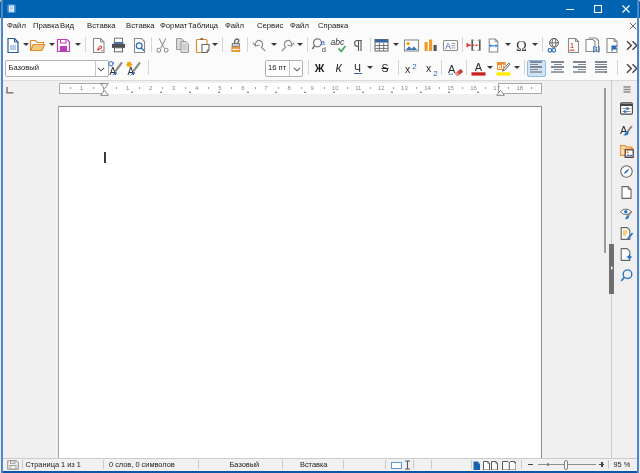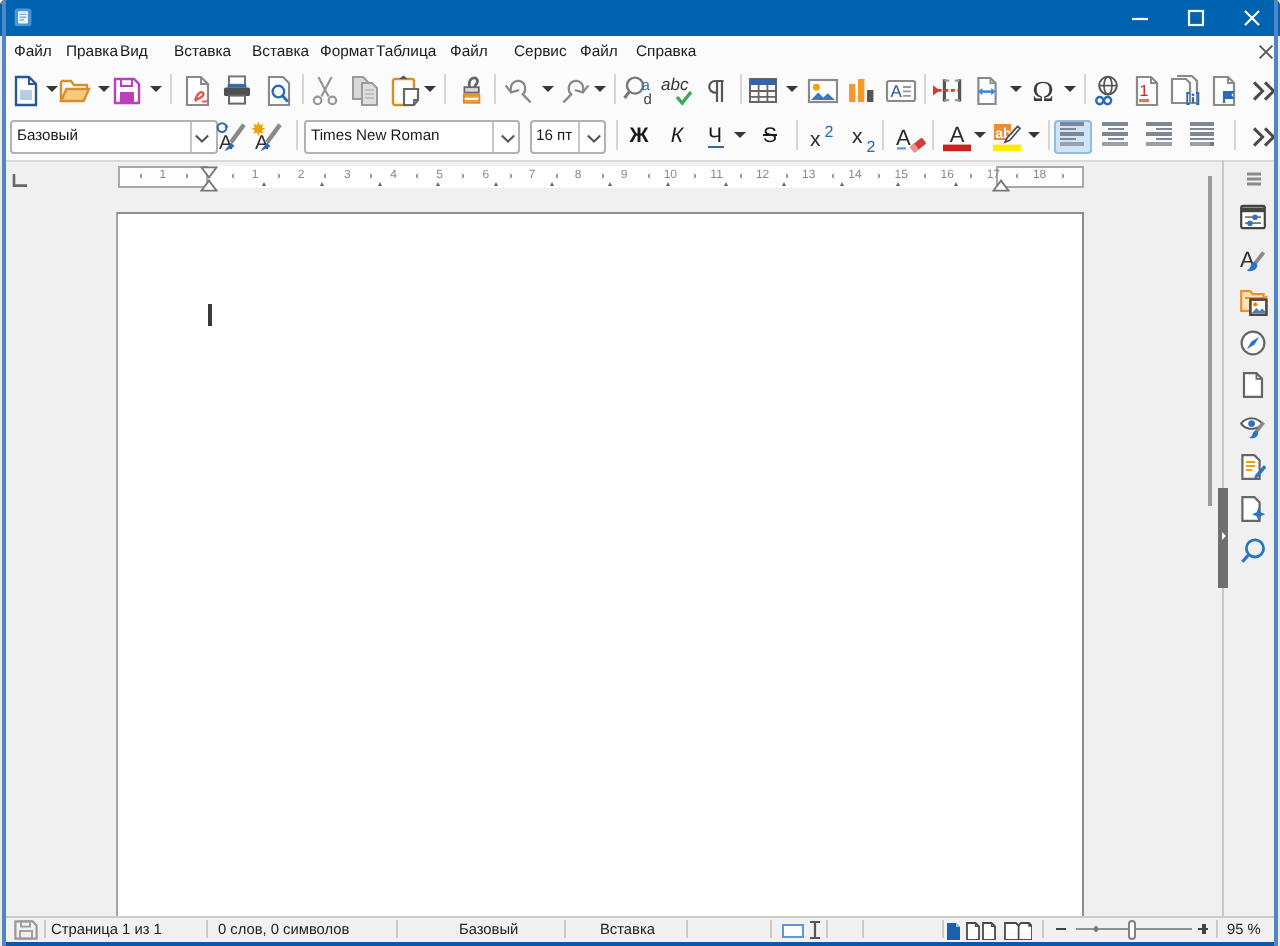--- a/index.html
+++ b/index.html
@@ -211,27 +211,20 @@
       <path d="M8 8.5h5.5l-1.8 2 1.8 2h-5.5z" fill="#2a6bb5"></path>
     </svg>
 <svg class="a" style="left:625px;top:38.5px" width="14" height="13" viewBox="0 0 14 13">
       <path d="M2 2.2l4.3 4.3L2 10.8M7.5 2.2l4.3 4.3-4.3 4.3" fill="none" stroke="#4a4a4a" stroke-width="1.5"></path>
     </svg>
 
 <div class="cmb" style="left:5px;width:101.5px">
       <span class="cmbt">Базовый</span>
       <span class="a" style="left:88.5px;top:0;width:1px;height:14.8px;background:#c6c6c6"></span>
       <svg class="chev" style="left:90.5px;top:6px" width="8" height="5" viewBox="0 0 8 5">
-        <path d="M0.9 0.8l3.1 3 3.1-3" fill="none" stroke="#555" stroke-width="1.05"></path>
-      </svg>
-    </div>
-<div class="cmb" style="left:152px;width:106px">
-      <span class="cmbt">Times New Roman</span>
-      <span class="a" style="left:93px;top:0;width:1px;height:14.8px;background:#c6c6c6"></span>
-      <svg class="chev" style="left:97px;top:6px" width="8" height="5" viewBox="0 0 8 5">
         <path d="M0.9 0.8l3.1 3 3.1-3" fill="none" stroke="#555" stroke-width="1.05"></path>
       </svg>
     </div>
 <div class="cmb" style="left:264.5px;width:36px">
       <span class="cmbt">16 пт</span>
       <span class="a" style="left:23.5px;top:0;width:1px;height:14.8px;background:#c6c6c6"></span>
       <svg class="chev" style="left:27px;top:6px" width="8" height="5" viewBox="0 0 8 5">
         <path d="M0.9 0.8l3.1 3 3.1-3" fill="none" stroke="#555" stroke-width="1.05"></path>
       </svg>
     </div>

